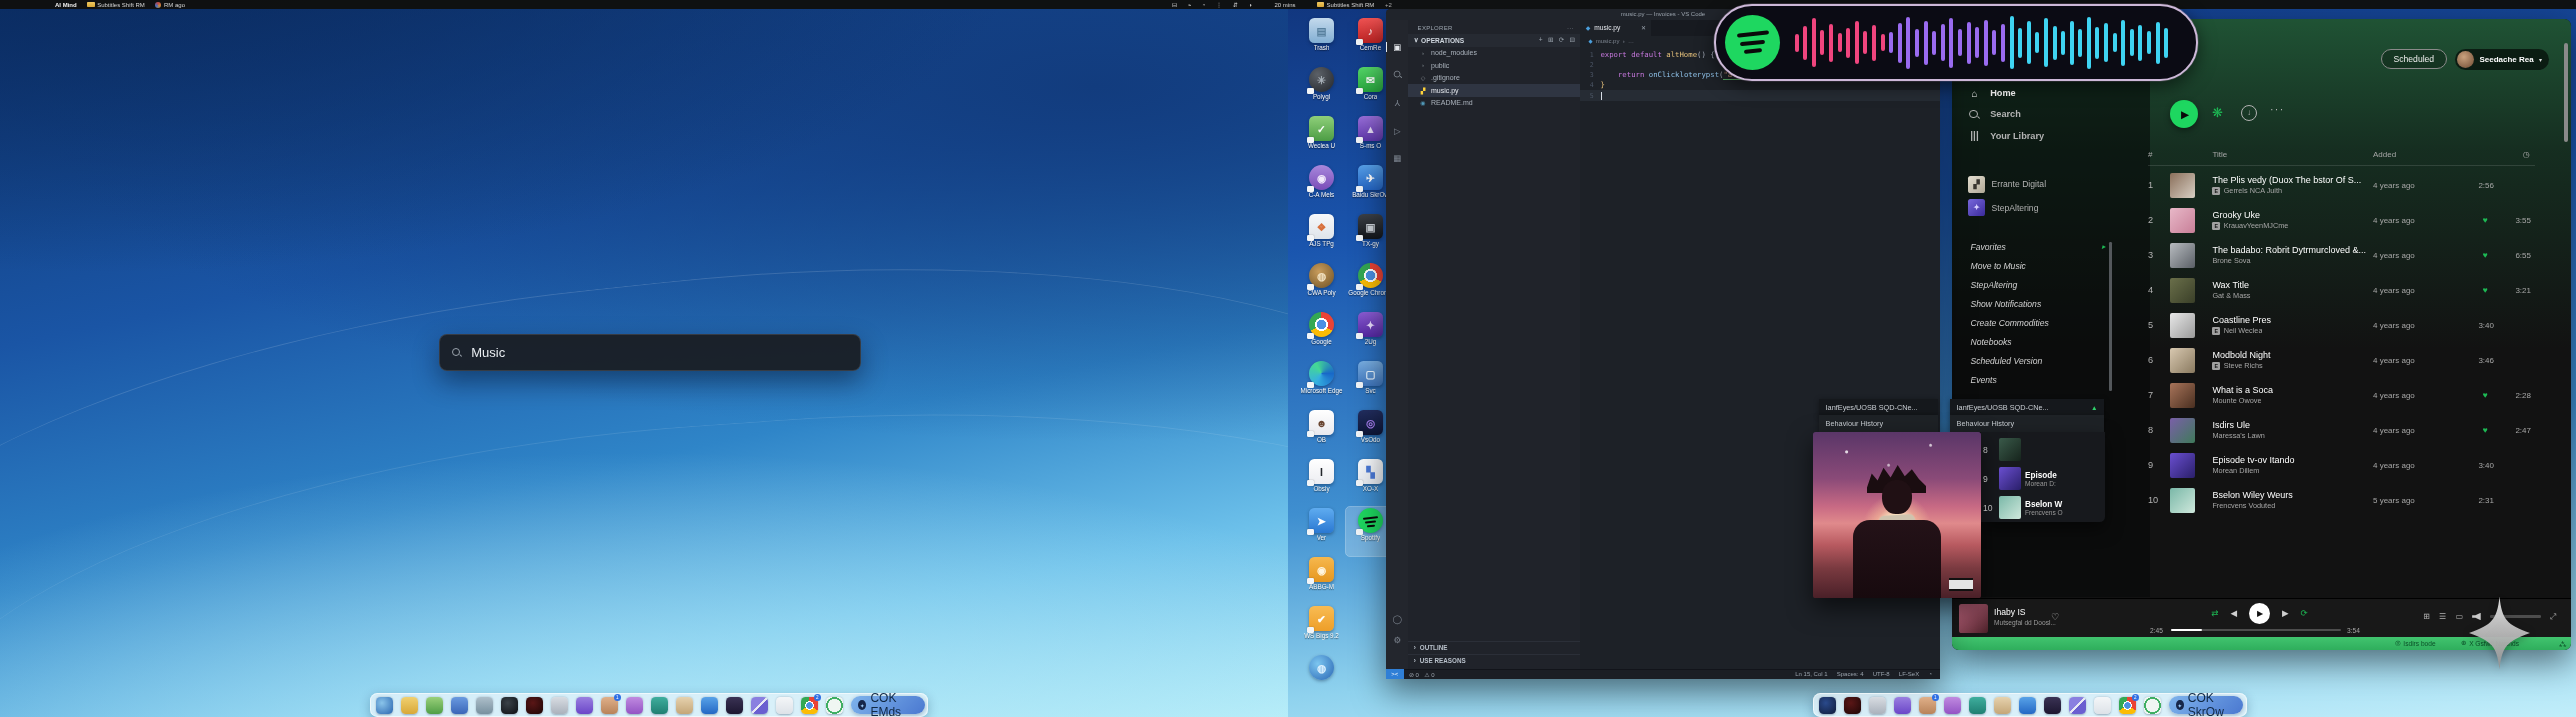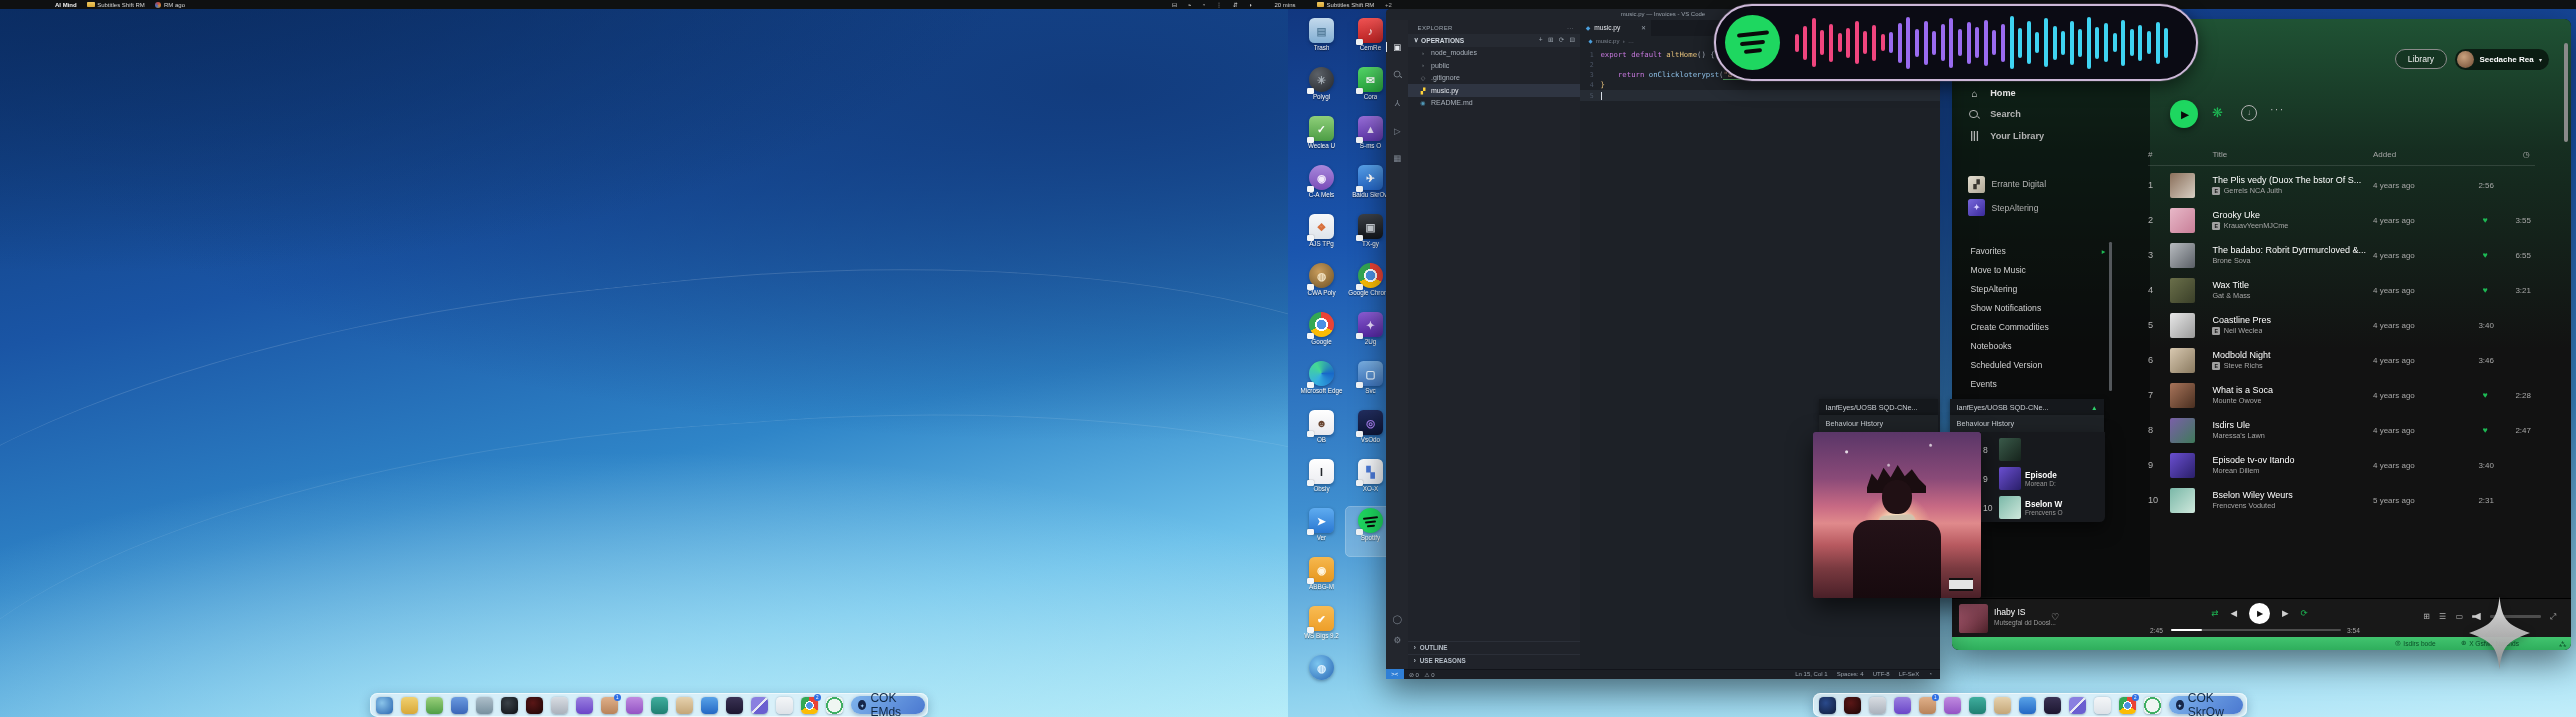--- a/index.html
+++ b/index.html
@@ -112,21 +112,21 @@
   .sp-side{position:absolute;left:0;top:0;width:198px;bottom:53px;background:rgba(6,8,7,.55);}
   .sp-nav{position:absolute;left:16px;display:flex;align-items:center;gap:9.2px;font-size:9.2px;font-weight:bold;color:#b3b3b3;}
   .sp-nav.on{color:#fff;}
   .nav-ic{width:13px;text-align:center;font-size:10px;}
   .nav-ic.mag{position:relative;height:10.6px;}
   .nav-ic.mag::before{content:"";position:absolute;left:1.3px;top:0.7px;width:6.6px;height:6.6px;border:1.3px solid currentColor;border-radius:50%;}
   .nav-ic.mag::after{content:"";position:absolute;left:8.6px;top:8px;width:3.3px;height:1.3px;background:currentColor;transform:rotate(45deg);}
   .sp-pl{position:absolute;left:16px;display:flex;align-items:center;gap:6.6px;font-size:8.6px;color:#b3b3b3;}
   .sp-pl-ic{width:17px;height:17px;border-radius:2.6px;display:flex;align-items:center;justify-content:center;font-size:8px;}
   .sp-menu{position:absolute;left:18.5px;top:223px;width:135px;}
-  .sp-menu-row{height:19px;display:flex;align-items:center;font-size:8.6px;color:#d2d2d2;}
+  .sp-menu-row{height:19px;display:flex;align-items:flex-start;font-size:8.6px;color:#d2d2d2;font-style:italic;}
   .sp-menu-arrow{margin-left:auto;color:#1db954;font-size:7.3px;}
   .sp-menu-scroll{position:absolute;left:157px;top:223px;width:2.6px;height:149px;background:#54585c;border-radius:1.3px;}
   .sp-topright{position:absolute;right:22.4px;top:30px;display:flex;align-items:center;gap:8px;z-index:5;}
   .dl-btn{height:20px;padding:0 12px;border:0.7px solid #8a8a8a;border-radius:10.6px;display:flex;align-items:center;font-size:8.6px;color:#eee;background:rgba(0,0,0,.25);}
   .profile{height:21px;background:rgba(0,0,0,.6);border-radius:11.2px;display:flex;align-items:center;gap:5.3px;padding:2px 6.6px 2px 2px;}
   .avatar{width:17px;height:17px;border-radius:50%;background:radial-gradient(circle at 40% 35%,#caa27e,#6e4a32);}
   .profile-name{font-size:8px;font-weight:bold;}
   .chev{font-size:6px;color:#ddd;}
   .sp-scroll{position:absolute;right:2.6px;top:24px;width:4px;height:99px;background:#8a8a8a;border-radius:2px;}
   .play-big{position:absolute;left:218px;top:81px;width:28px;height:28px;border-radius:50%;background:#1ed760;display:flex;align-items:center;justify-content:center;color:#0a0a0a;font-size:10.6px;padding-left:2px;box-shadow:0 2.6px 6.6px rgba(0,0,0,.4);}
@@ -229,20 +229,24 @@
       <span class="mb-ic">◑</span>
       <span style="margin-left:12px;">20 mins</span>
       <span class="mb-item" style="margin-left:10.6px;">
           <i class="mb-folder"></i>
           <span>Subtitles Shift RM</span>
         </span>
       <span style="color:#aaa;">+2</span>
     </div>
   </div>
 
+  <div class="spotlight">
+    <span class="cssmag"></span>
+    <input class="spot-input" value="Music" style="">
+  </div>
 
   <div class="dcol dcol1">
   <div class="dicon">
     <span class="dicon-img" style="background: linear-gradient(rgba(215, 235, 248, 0.9), rgba(150, 195, 225, 0.85));">
       <b class="dicon-glyph" style="color: rgb(88, 128, 158);">▤</b>
 
     </span>
     <span class="dicon-label">Trash</span>
   </div>
 
@@ -646,21 +650,21 @@
   </div>
 
   <div class="sp-menu-row">
     <span>Events</span>
 
   </div>
 </div>
     <div class="sp-menu-scroll"></div>
 
     <div class="sp-topright">
-      <span class="dl-btn">Library</span>
+      <span class="dl-btn">Scheduled</span>
       <span class="profile">
         <span class="avatar"></span>
         <span class="profile-name">Seedache Rea</span>
         <span class="chev">▾</span>
       </span>
     </div>
     <div class="sp-scroll"></div>
 
     <span class="play-big">▶</span>
     <span class="enhance">❋</span>

